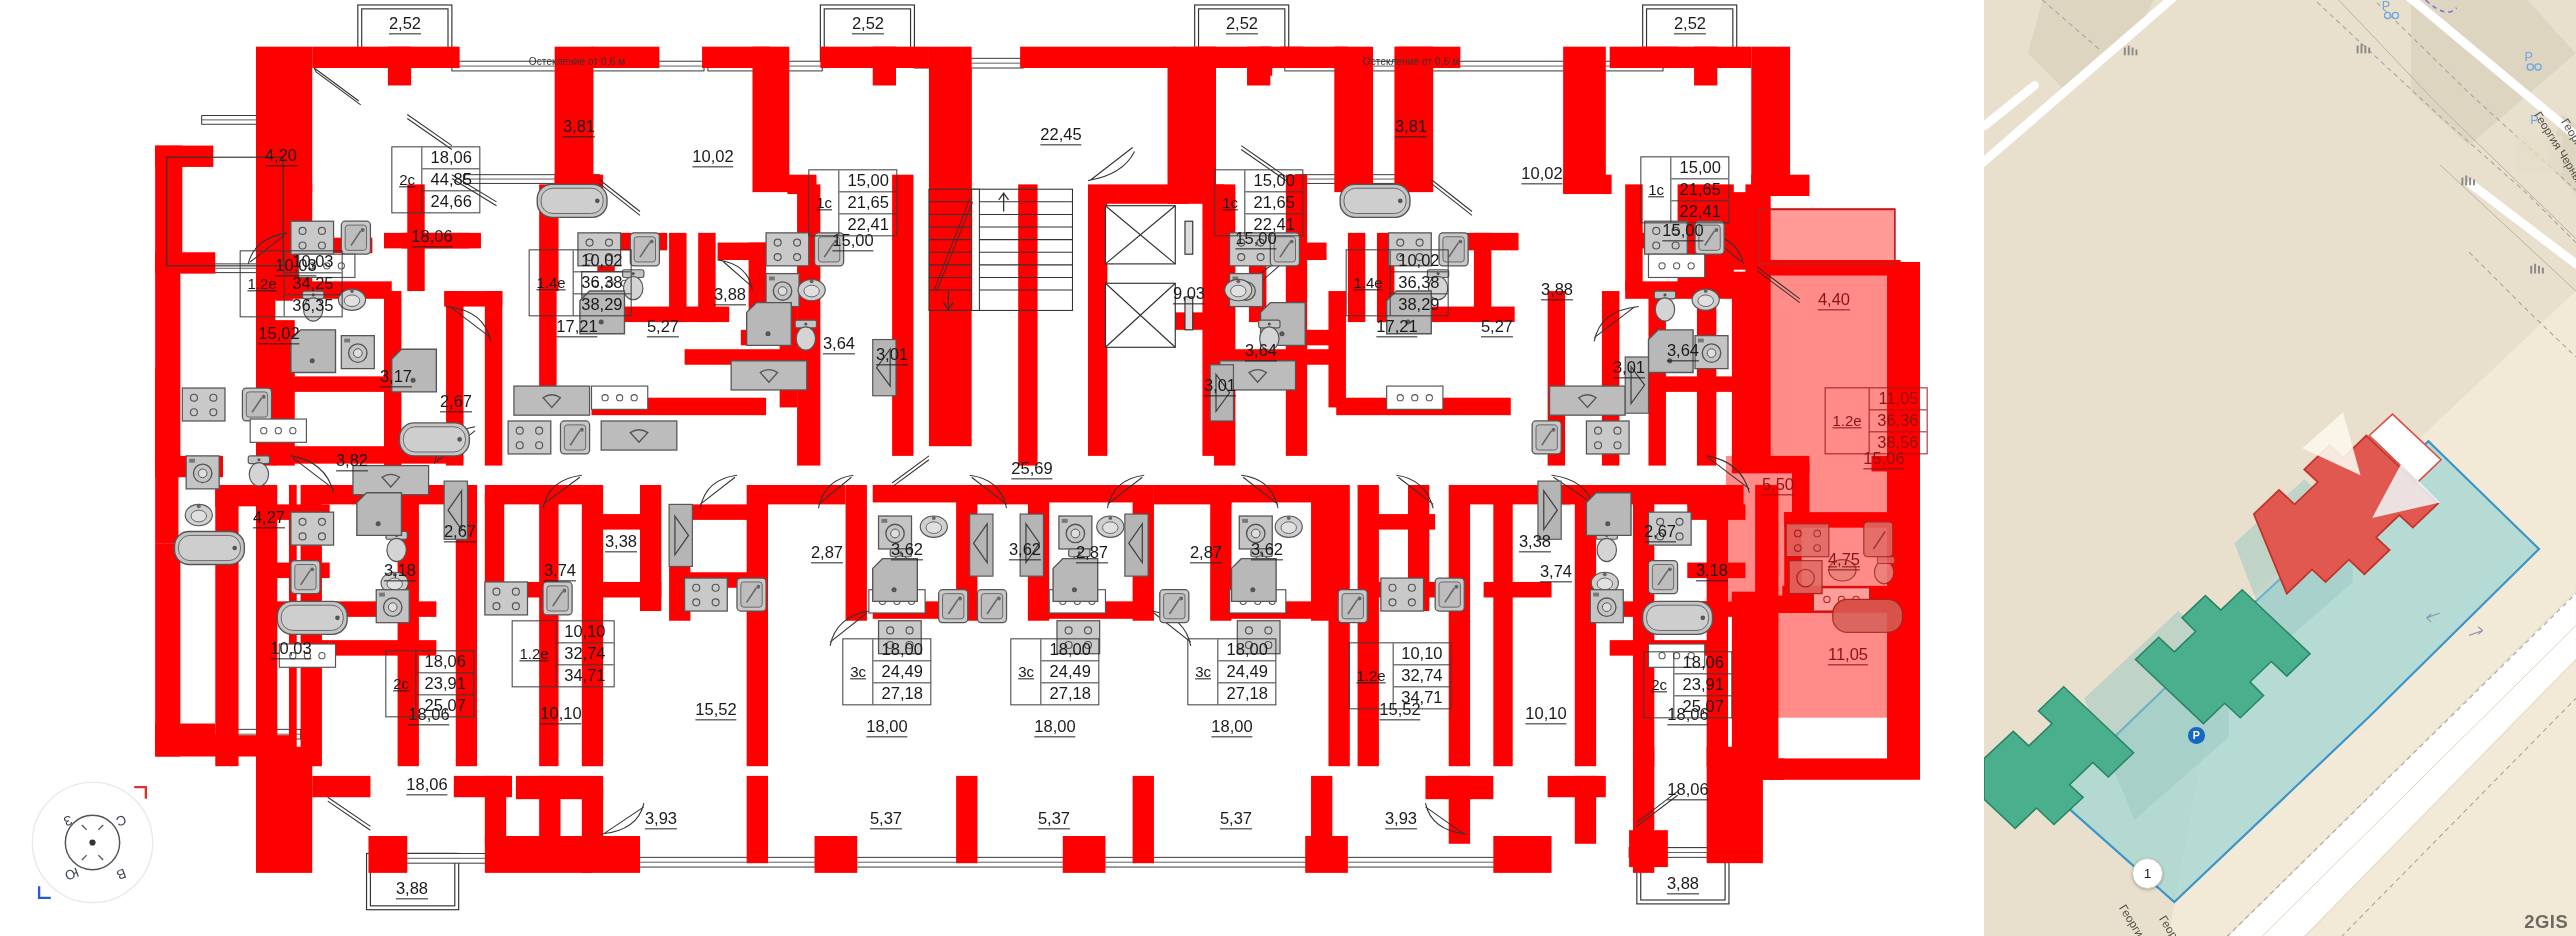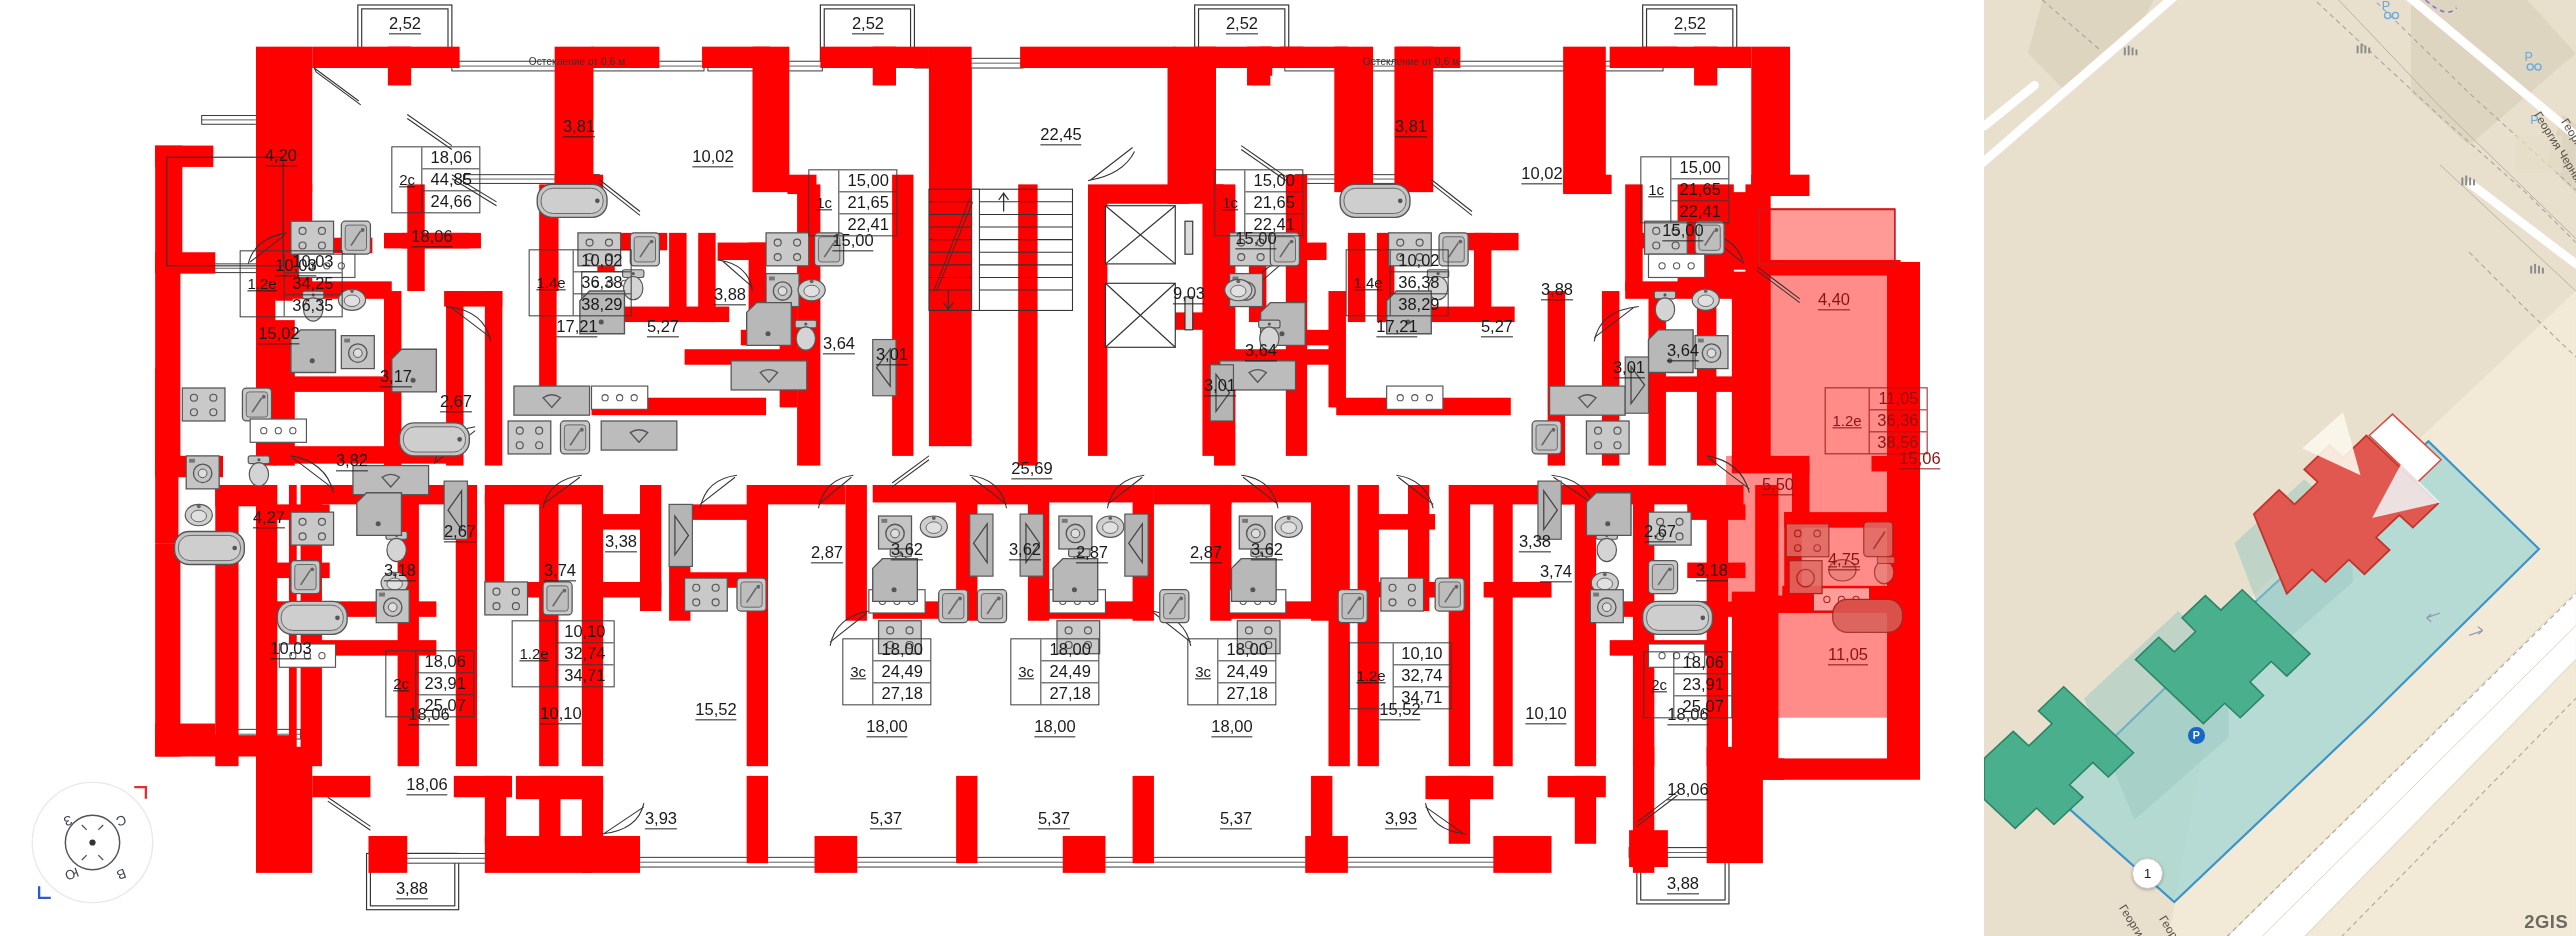--- a/index.html
+++ b/index.html
@@ -692,21 +692,21 @@
         <div class="lbl area" style="left: 429px; top: 716px;">18,06</div>
         <div class="lbl area" style="left: 427px; top: 786px;">18,06</div>
         <div class="lbl area" style="left: 1688px; top: 716px;">18,06</div>
         <div class="lbl area" style="left: 1688px; top: 791px;">18,06</div>
         <div class="lbl area" style="left: 661px; top: 820px;">3,93</div>
         <div class="lbl area" style="left: 886px; top: 820px;">5,37</div>
         <div class="lbl area" style="left: 1054px; top: 820px;">5,37</div>
         <div class="lbl area" style="left: 1236px; top: 820px;">5,37</div>
         <div class="lbl area" style="left: 1401px; top: 820px;">3,93</div>
         <div class="lbl area hl" style="left: 1834px; top: 301px;">4,40</div>
-        <div class="lbl area hl" style="left: 1884px; top: 460px; margin-left: 36px;">15,06</div>
+        <div class="lbl area hl" style="left: 1884px; top: 460px;">15,06</div>
         <div class="lbl area hl" style="left: 1778px; top: 486px;">5,50</div>
         <div class="lbl area hl" style="left: 1844px; top: 561px; text-decoration: underline;">4,75</div>
         <div class="lbl area hl" style="left: 1848px; top: 656px;">11,05</div>
         <div class="lbl area" style="left: 405px; top: 25px;">2,52</div>
         <div class="lbl area" style="left: 868px; top: 25px;">2,52</div>
         <div class="lbl area" style="left: 1242px; top: 25px;">2,52</div>
         <div class="lbl area" style="left: 1690px; top: 25px;">2,52</div>
         <div class="lbl area" style="left: 412px; top: 890px;">3,88</div>
         <div class="lbl area" style="left: 1683px; top: 885px;">3,88</div>
         <div class="lbl tiny" style="left: 577px; top: 61px;">Остекление от 0,6 м</div>

